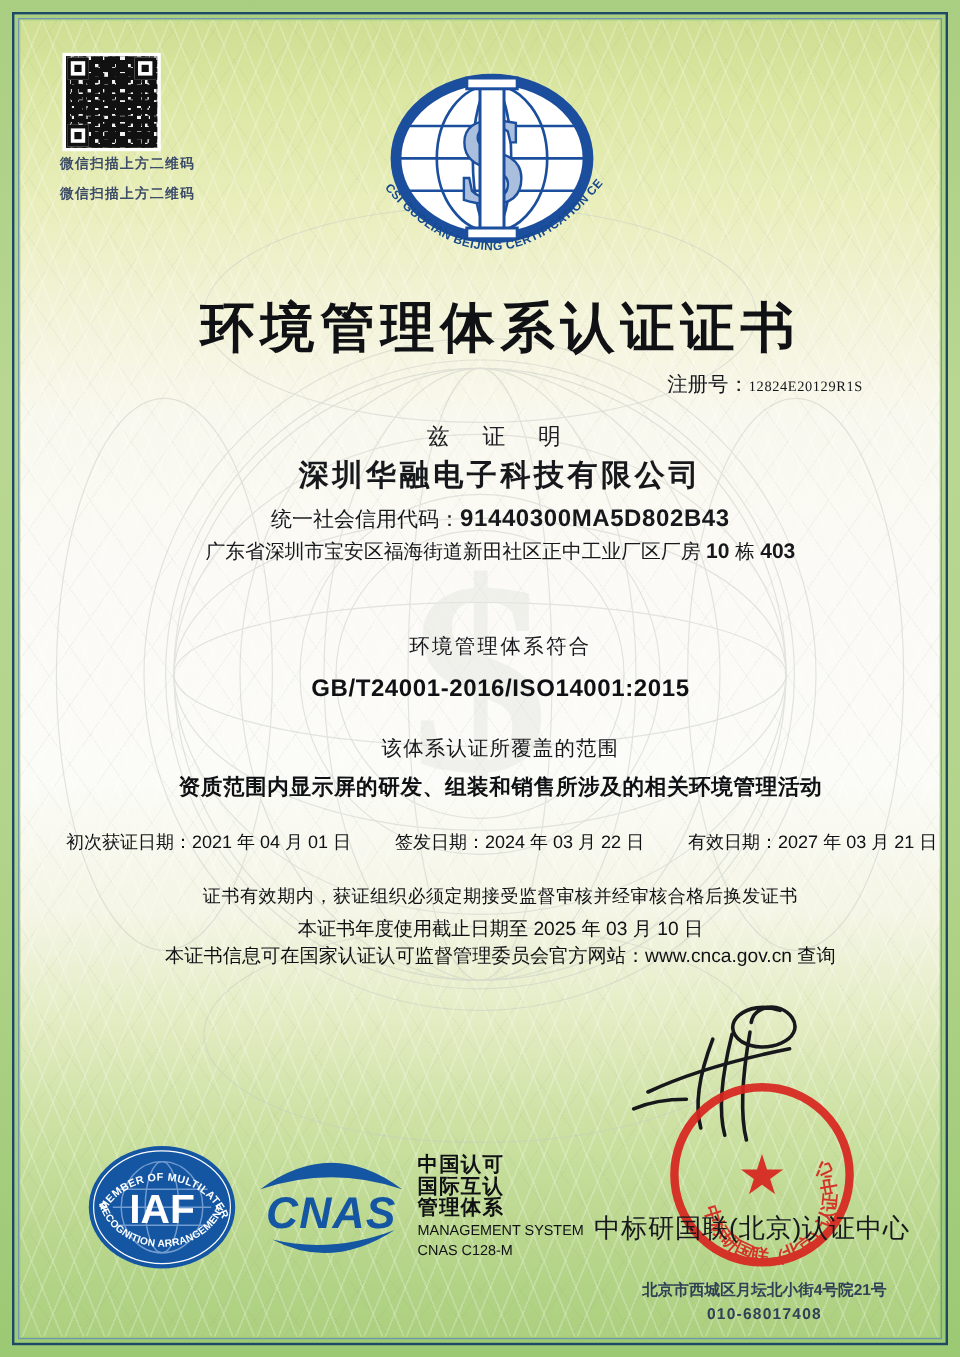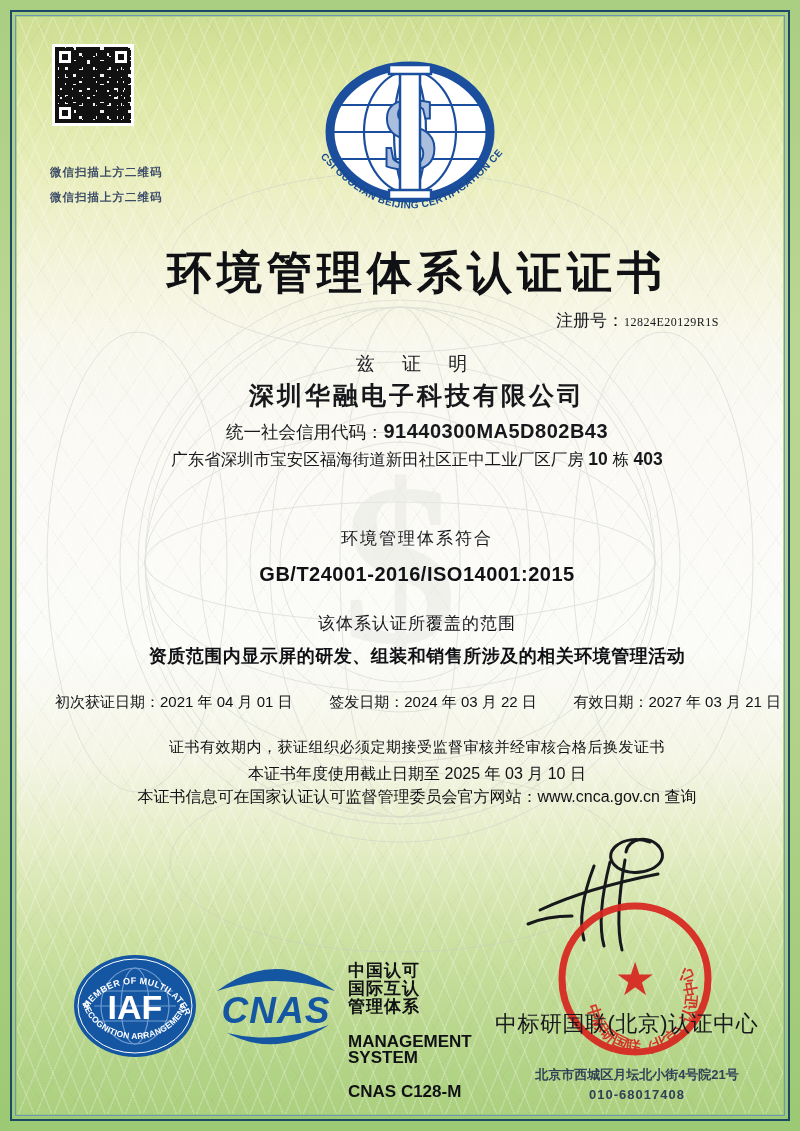--- a/index.html
+++ b/index.html
@@ -30,21 +30,21 @@
 
   .qr{left:35px;top:27px;width:82px;height:82px;background:#fff;padding:3px;box-sizing:border-box;}
   .qr-cell{width:100%;height:100%;
     background:
       conic-gradient(#111 25%,transparent 0 50%,#111 0 75%,transparent 0) 0 0/9px 9px,
       conic-gradient(transparent 25%,#111 0 50%,transparent 0 75%,#111 0) 4px 4px/13px 13px,
       repeating-linear-gradient(90deg,#111 0 3px,transparent 3px 7px),
       repeating-linear-gradient(0deg,#111 0 3px,#f2f2f2 3px 7px);}
   .qr-eye{position:absolute;width:18px;height:18px;border:3px solid #111;background:#fff;box-sizing:border-box;}
   .qr-eye:after{content:"";position:absolute;left:3px;top:3px;width:6px;height:6px;background:#111;}
-  .qr-note{left:33px;width:170px;font-size:11.5px;color:#3c4c68;letter-spacing:1px;font-weight:bold;margin-top:36px;}
+  .qr-note{left:33px;width:170px;font-size:11.5px;color:#3c4c68;letter-spacing:1px;font-weight:bold;}
 
   .title{top:226px;font-size:45px;font-weight:700;letter-spacing:5px;color:#101114;}
   .regline{top:292px;left:0;width:702px;text-align:right;font-size:17px;}
   .regline .lbl{font-weight:400;color:#17181c;}
   .regline .val{font-family:"Liberation Serif","DejaVu Serif",serif;font-size:12px;color:#15161a;letter-spacing:.5px;}
   .certify{top:334px;font-size:19px;letter-spacing:11px;color:#202126;}
   .company{top:362px;font-size:25px;letter-spacing:3px;color:#17181c;font-weight:600;}
   .credit{top:403px;font-size:17.5px;color:#17181c;}
   .credit b{font-size:20px;letter-spacing:.5px;}
   .addr{top:432px;font-size:16.5px;color:#17181c;}
@@ -55,21 +55,21 @@
   .scope{top:627px;font-size:18px;font-weight:700;letter-spacing:.5px;color:#101114;}
 
   .dates{top:676px;left:0;width:800px;display:flex;justify-content:space-between;
     padding:0 36px 0 38px;box-sizing:border-box;font-size:15px;color:#101114;}
   .note1{top:721px;font-size:15px;color:#101114;letter-spacing:.5px;}
   .note2{top:747px;font-size:16px;color:#101114;}
   .note3{top:770px;font-size:16px;color:#101114;}
 
   .acc-block{left:331px;top:945px;width:150px;color:#101114;}
   .acc-block .cn{font-size:17px;font-weight:700;line-height:18px;letter-spacing:1px;}
-  .acc-block .en{font-size:17px;font-weight:700;line-height:16px;margin-top:18px;}
+  .acc-block .en{font-size:12px;font-weight:400;line-height:16px;margin-top:1px;}
   .body-name{left:478px;top:992px;font-size:22px;letter-spacing:.5px;color:#17181c;white-space:nowrap;}
   .foot-addr{left:450px;top:1049px;width:340px;text-align:center;color:#2e4157;font-weight:700;}
   .foot-addr .l1{font-size:13px;}
   .foot-addr .l2{font-size:13px;margin-top:3px;letter-spacing:1px;}
 </style>
 </head>
 <body>
 
 <div id="page">
   <div class="field">

